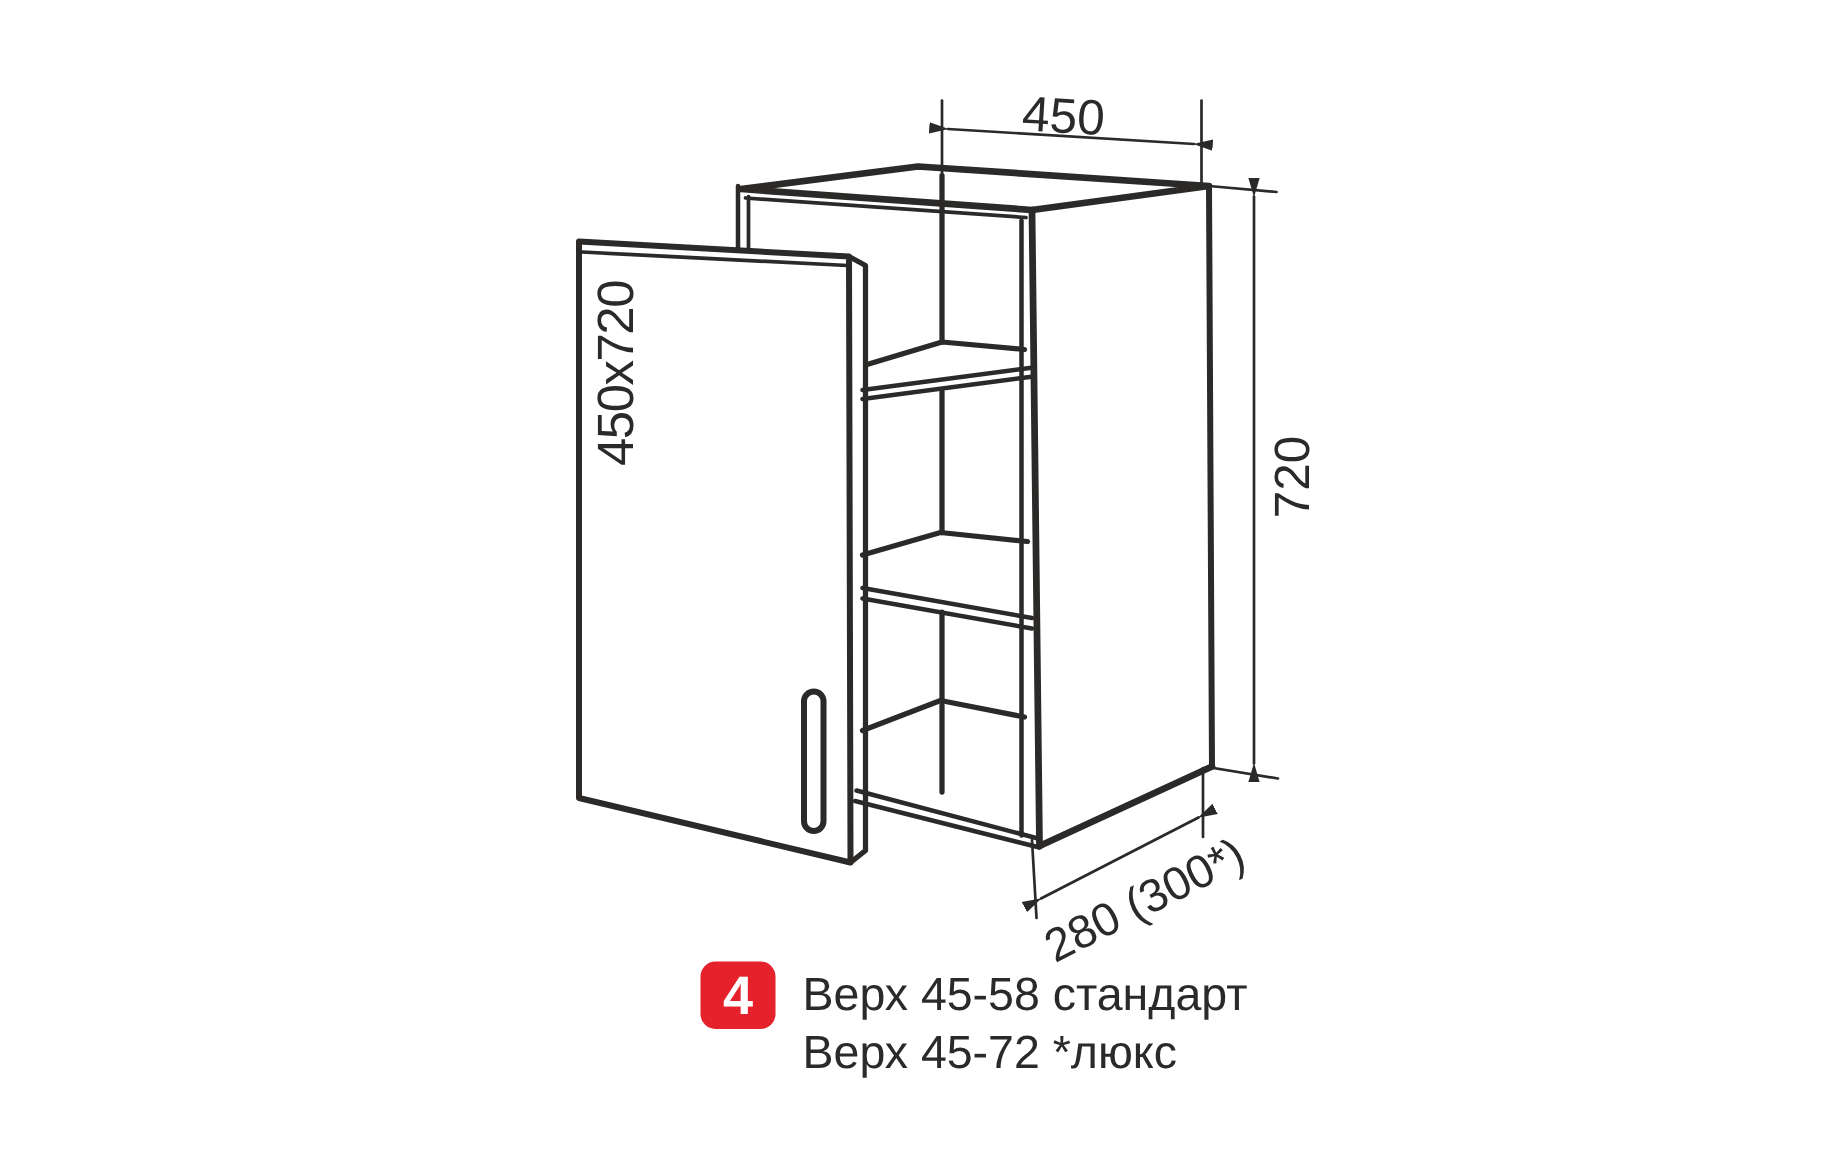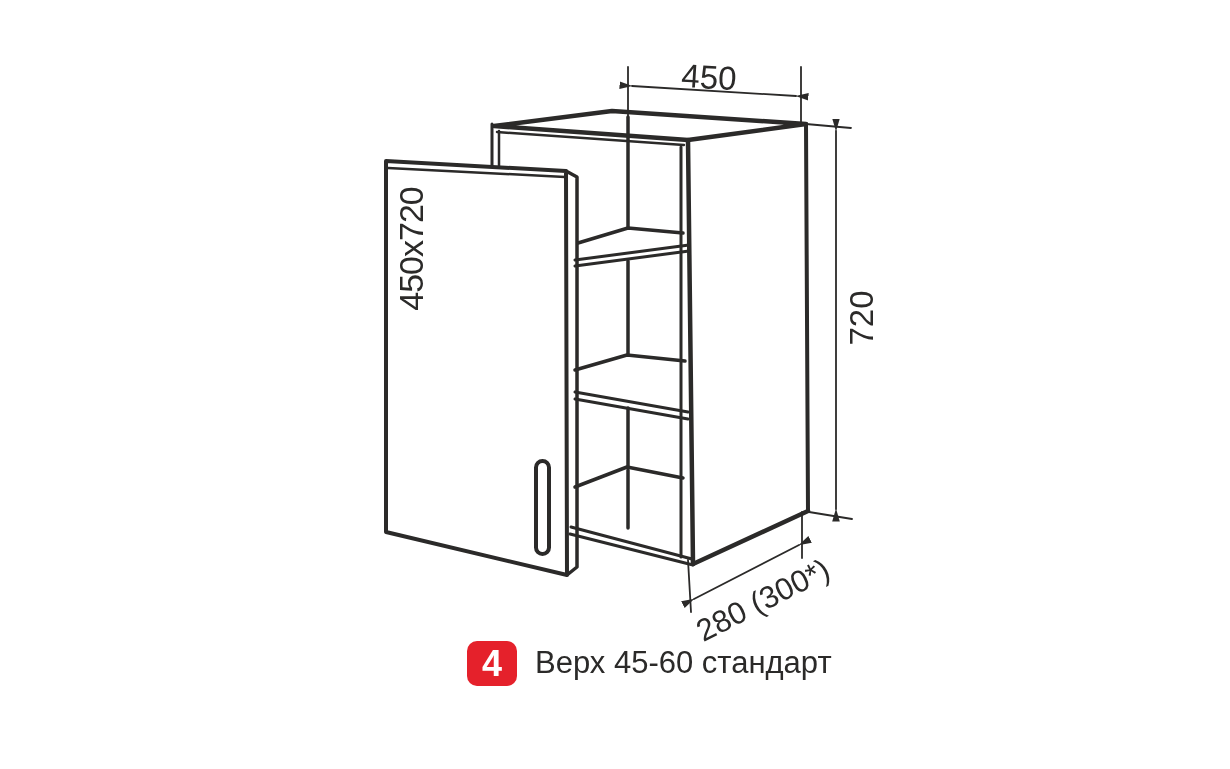--- a/index.html
+++ b/index.html
@@ -107,17 +107,18 @@
   </svg>
 
   <div class="lbl lbl-door r90">450x720</div>
   <div class="lbl lbl-width">450</div>
   <div class="lbl lbl-height r90">720</div>
   <div class="lbl lbl-depth">280 (300*)</div>
 
   <div class="caption">
     <div class="badge">4</div>
     <div class="cap-text">
-      <div>Верх 45-60 стандарт</div>
+      <div>Верх 45-58 стандарт</div>
+      <div>Верх 45-72 *люкс</div>
     </div>
   </div>
 
 </div>
 
 </body></html>

